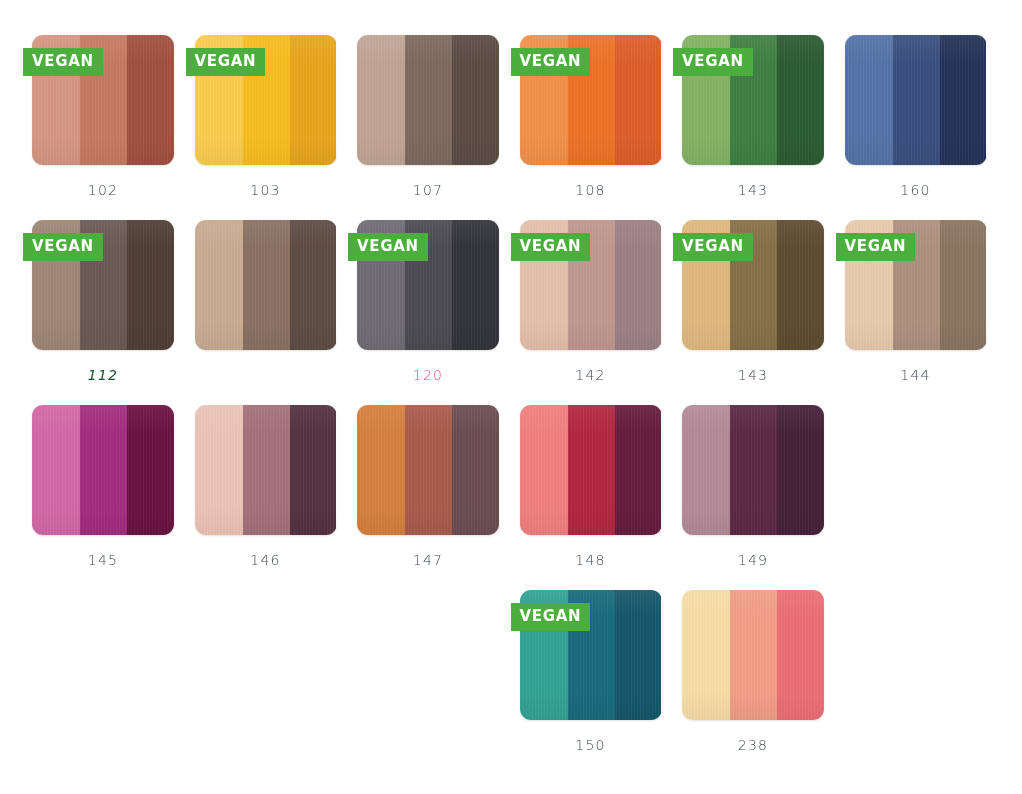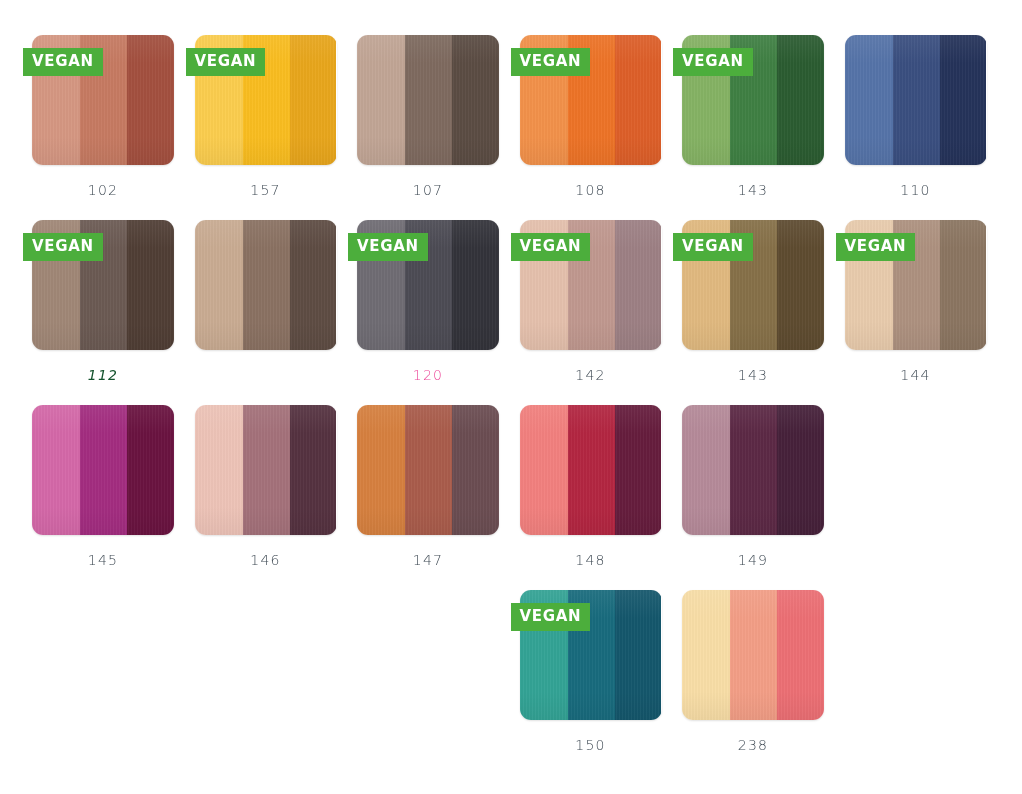--- a/index.html
+++ b/index.html
@@ -117,21 +117,21 @@
       <div class="vegan-badge" style="background: rgb(76, 174, 60); color: rgb(255, 255, 255);">VEGAN</div>
       <div class="shade-number" style="color: rgb(63, 74, 84); text-align: center;">102</div>
     </div>
     <div class="shade-cell">
       <div class="swatch">
         <div class="stripe s1" style="background: rgb(251, 205, 78);"></div>
         <div class="stripe s2" style="background: rgb(249, 189, 32);"></div>
         <div class="stripe s3" style="background: rgb(232, 166, 28);"></div>
       </div>
       <div class="vegan-badge" style="background: rgb(76, 174, 60); color: rgb(255, 255, 255);">VEGAN</div>
-      <div class="shade-number" style="color: rgb(63, 74, 84);">157</div>
+      <div class="shade-number" style="color: rgb(63, 74, 84);">103</div>
     </div>
     <div class="shade-cell">
       <div class="swatch">
         <div class="stripe s1" style="background: rgb(193, 165, 149);"></div>
         <div class="stripe s2" style="background: rgb(126, 106, 95);"></div>
         <div class="stripe s3" style="background: rgb(91, 76, 67);"></div>
       </div>
       <div class="shade-number" style="color: rgb(63, 74, 84);">107</div>
     </div>
     <div class="shade-cell">
@@ -151,21 +151,21 @@
       </div>
       <div class="vegan-badge" style="background: rgb(76, 174, 60); color: rgb(255, 255, 255);">VEGAN</div>
       <div class="shade-number" style="color: rgb(63, 74, 84);">143</div>
     </div>
     <div class="shade-cell">
       <div class="swatch">
         <div class="stripe s1" style="background: rgb(85, 115, 168);"></div>
         <div class="stripe s2" style="background: rgb(58, 79, 128);"></div>
         <div class="stripe s3" style="background: rgb(37, 51, 90);"></div>
       </div>
-      <div class="shade-number" style="color: rgb(63, 74, 84);">110</div>
+      <div class="shade-number" style="color: rgb(63, 74, 84);">160</div>
     </div>
     <div class="shade-cell">
       <div class="swatch">
         <div class="stripe s1" style="background: rgb(160, 135, 118);"></div>
         <div class="stripe s2" style="background: rgb(107, 90, 83);"></div>
         <div class="stripe s3" style="background: rgb(80, 62, 53);"></div>
       </div>
       <div class="vegan-badge" style="background: rgb(76, 174, 60); color: rgb(255, 255, 255);">VEGAN</div>
       <div class="shade-number" style="color: #14532d; font-style: italic;">112</div>
     </div>

